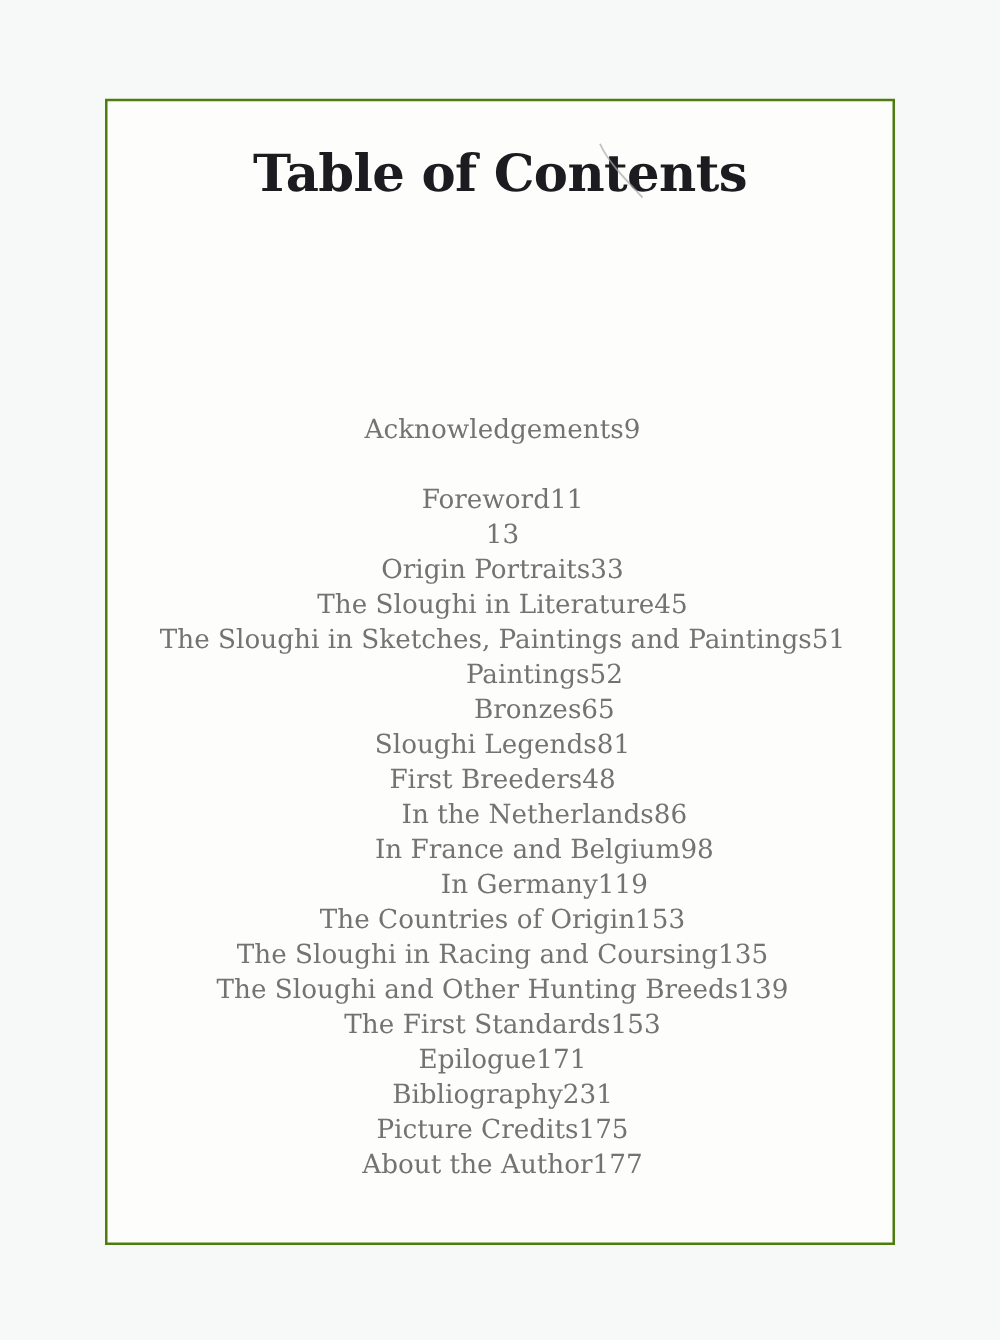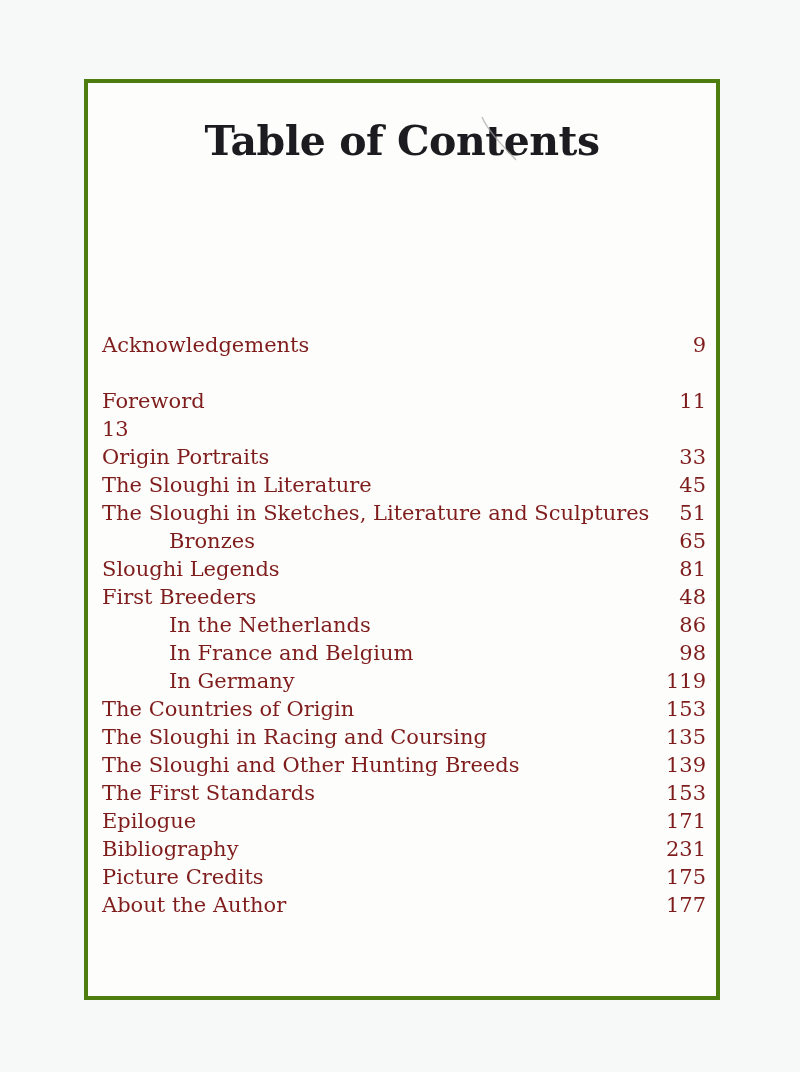--- a/index.html
+++ b/index.html
@@ -13,21 +13,21 @@
     background: #f7f9f8;
     font-family: "DejaVu Serif", "Liberation Serif", serif;
     position: relative;
   }
   .page-frame {
     position: absolute;
     left: 84px;
     top: 79px;
     width: 628px;
     height: 913px;
-    border: 4px solid #4d7c0f;
+    border: 2px solid #4d7c0f;
     background: #fdfdfb;
     box-sizing: content-box;
   }
   .page-title {
     margin: 32px 0 0 0;
     text-align: center;
     font-size: 41px;
     font-weight: bold;
     letter-spacing: -0.5px;
     line-height: 53px;
@@ -39,25 +39,25 @@
     top: 0;
     width: 628px;
     height: 200px;
     pointer-events: none;
   }
   .toc {
     margin: 163px 10px 0 14px;
   }
   .toc-row {
     display: flex;
-    justify-content: space-between;
+    justify-content: center;
     align-items: baseline;
     font-size: 21px;
     line-height: 28px;
-    color: #7f1d1d;
+    color: #737373;
   }
   .toc-row.indent .toc-label {
     padding-left: 67px;
   }
   .toc-row.gap-after {
     margin-bottom: 28px;
   }
   .toc-label {
     white-space: nowrap;
   }
@@ -90,22 +90,26 @@
       </div>
       <div class="toc-row">
         <span class="toc-label">Origin Portraits</span>
         <span class="toc-page">33</span>
       </div>
       <div class="toc-row">
         <span class="toc-label">The Sloughi in Literature</span>
         <span class="toc-page">45</span>
       </div>
       <div class="toc-row">
-        <span class="toc-label">The Sloughi in Sketches, Literature and Sculptures</span>
+        <span class="toc-label">The Sloughi in Sketches, Paintings and Paintings</span>
         <span class="toc-page">51</span>
+      </div>
+      <div class="toc-row indent">
+        <span class="toc-label">Paintings</span>
+        <span class="toc-page">52</span>
       </div>
       <div class="toc-row indent">
         <span class="toc-label">Bronzes</span>
         <span class="toc-page">65</span>
       </div>
       <div class="toc-row">
         <span class="toc-label">Sloughi Legends</span>
         <span class="toc-page">81</span>
       </div>
       <div class="toc-row">

